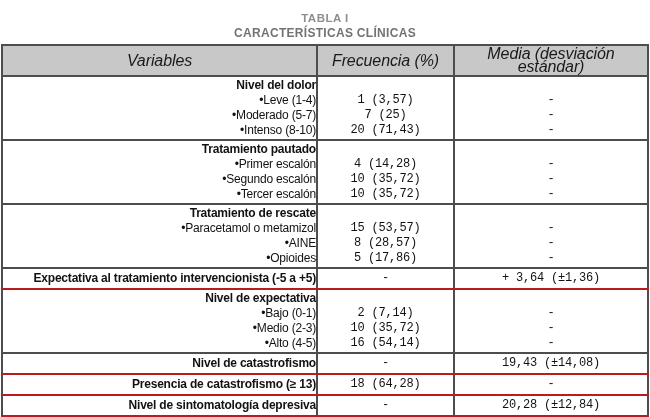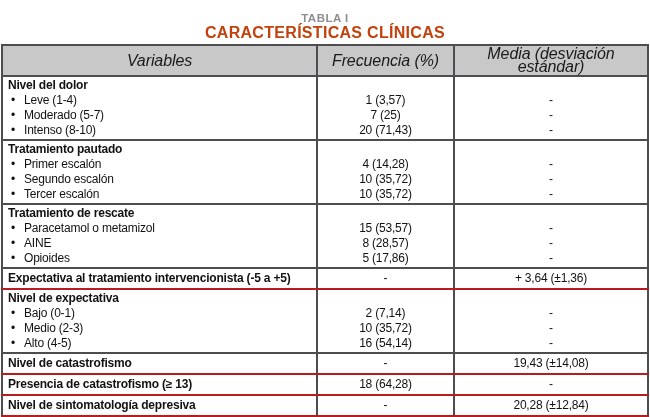--- a/index.html
+++ b/index.html
@@ -1,28 +1,28 @@
 <!DOCTYPE html>
 <html><head>
 <meta charset="utf-8">
 <style>
   html,body{margin:0;padding:0;background:#ffffff;}
   body{width:650px;height:417px;font-family:"Liberation Sans",sans-serif;color:#121212;}
   .page{width:650px;height:417px;overflow:hidden;}
   .title-block{text-align:center;padding-top:12px;}
   .table-label{font-size:11.5px;font-weight:bold;color:#8e8e8e;letter-spacing:0.5px;line-height:13px;}
-  .table-title{font-size:16px;font-weight:bold;color:#c2410c;letter-spacing:0.3px;line-height:14px;margin-top:1px;}
+  .table-title{font-size:12px;font-weight:bold;color:#737373;letter-spacing:0.3px;line-height:14px;margin-top:1px;}
   table.tbl{border-collapse:collapse;table-layout:fixed;width:646px;margin:4px auto 0;border:2px solid #4d4d4f;}
   col.c1{width:315px;}
   col.c2{width:137px;}
   col.c3{width:194px;}
   th{background:#c8c8c8;border:2px solid #4d4d4f;font-style:italic;font-weight:normal;font-size:16px;padding:1px 0 2px;line-height:13px;letter-spacing:-0.1px;color:#1a1a1a;}
   td{border-left:2px solid #4d4d4f;border-right:2px solid #4d4d4f;font-size:12px;line-height:15px;padding:0;vertical-align:top;letter-spacing:-0.2px;}
-  td.cell-var{padding-left:5px;text-align:left;white-space:nowrap;overflow:hidden;}
-  td.cell-num{text-align:center;white-space:nowrap;}
+  td.cell-var{padding-left:5px;text-align:right;white-space:nowrap;overflow:hidden;}
+  td.cell-num{text-align:center;white-space:nowrap;font-family:Liberation Mono, monospace;}
   tr.group-head td{font-weight:bold;padding-top:1px;}
   tr.sec-end td{border-bottom:2px solid #4d4d4f;padding-bottom:1px;}
   tr.single td{padding-top:2px;padding-bottom:2px;border-bottom:2px solid #b91c1c;}
   tr.single td.cell-var{font-weight:bold;}
   .bullet{display:inline-block;width:13px;padding-left:3px;}
 </style>
 </head>
 <body>
 
 <div class="page">

